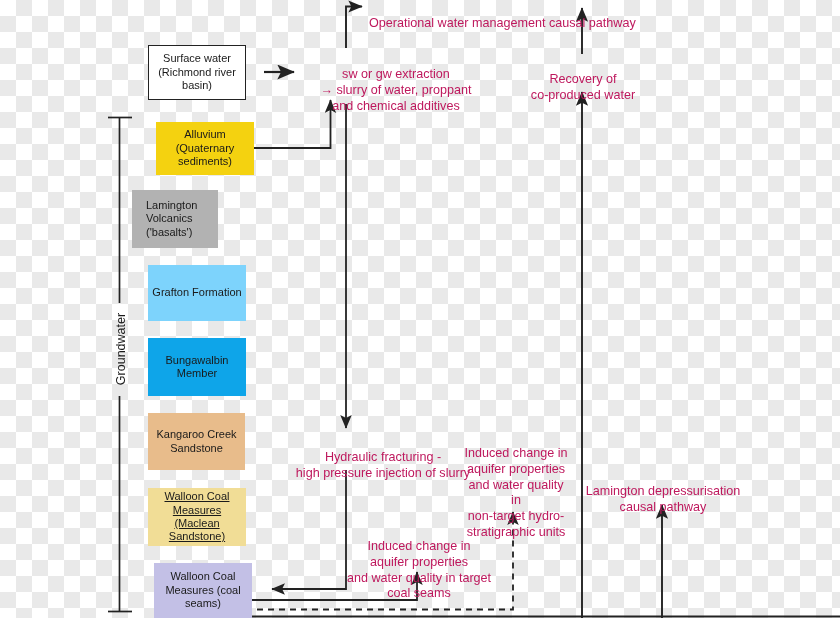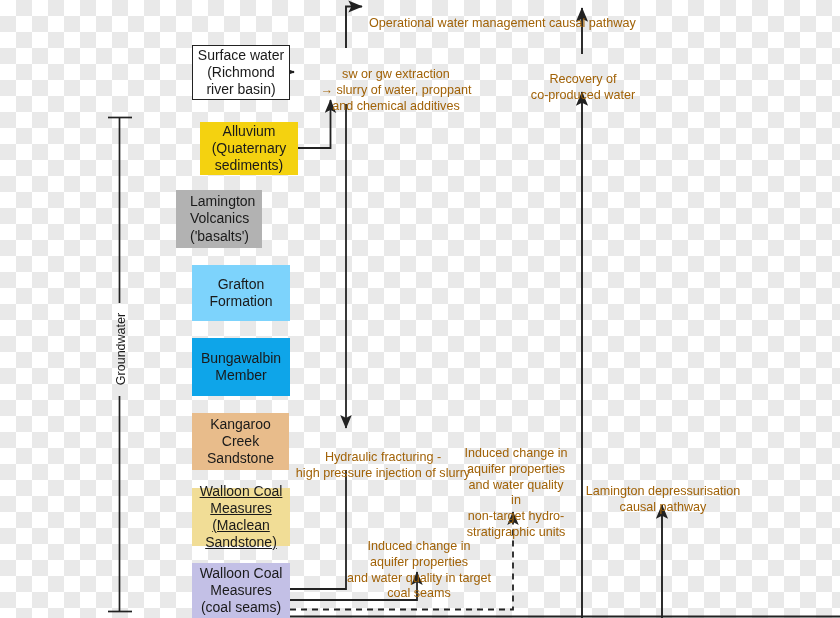--- a/index.html
+++ b/index.html
@@ -22,34 +22,33 @@
     z-index:0;
   }
   #stage{position:absolute;left:0;top:0;width:840px;height:618px;z-index:2;}
   svg.lines{position:absolute;left:0;top:0;width:840px;height:618px;z-index:1;}
 
   .geobox{
     position:absolute;
     box-sizing:border-box;
     display:flex;align-items:center;justify-content:center;
     text-align:center;
-    font-size:14px;
+    font-size:11px;
     line-height:1.22;
     color:#1a1a1a;
     padding:0 4px;
-    margin-left:44px;
   }
   .geobox.surface{border:1.6px solid #222;background:#ffffff;}
 
   .lbl{
     position:absolute;
     text-align:center;
     font-size:12.6px;
     line-height:1.26;
-    color:#a16207;
+    color:#be185d;
     white-space:pre-line;
   }
   .lbl.left{text-align:left;}
 
   .gw-label{
     position:absolute;
     font-size:12.5px;
     color:#1a1a1a;
     transform-origin:center center;
     transform:rotate(-90deg);
@@ -157,21 +156,21 @@
 Sandstone</span>
   </div>
 
   <div class="geobox" style="left:148px;top:488px;width:98px;height:58px;background:#F1DD96;text-decoration:underline;">
     <span>Walloon Coal
 Measures
 (Maclean
 Sandstone)</span>
   </div>
 
-  <div class="geobox" style="left:148px;top:563px;width:98px;height:55px;background:#C3C0E6;">
+  <div class="geobox" style="left:154px;top:563px;width:98px;height:55px;background:#C3C0E6;">
     <span>Walloon Coal
 Measures (coal
 seams)</span>
   </div>
 
   <div class="gw-label" style="left:75px;top:342px;width:92px;">
     <span>Groundwater</span>
   </div>
 
   <div class="lbl left" style="left:369px;top:0px;width:300px;">

